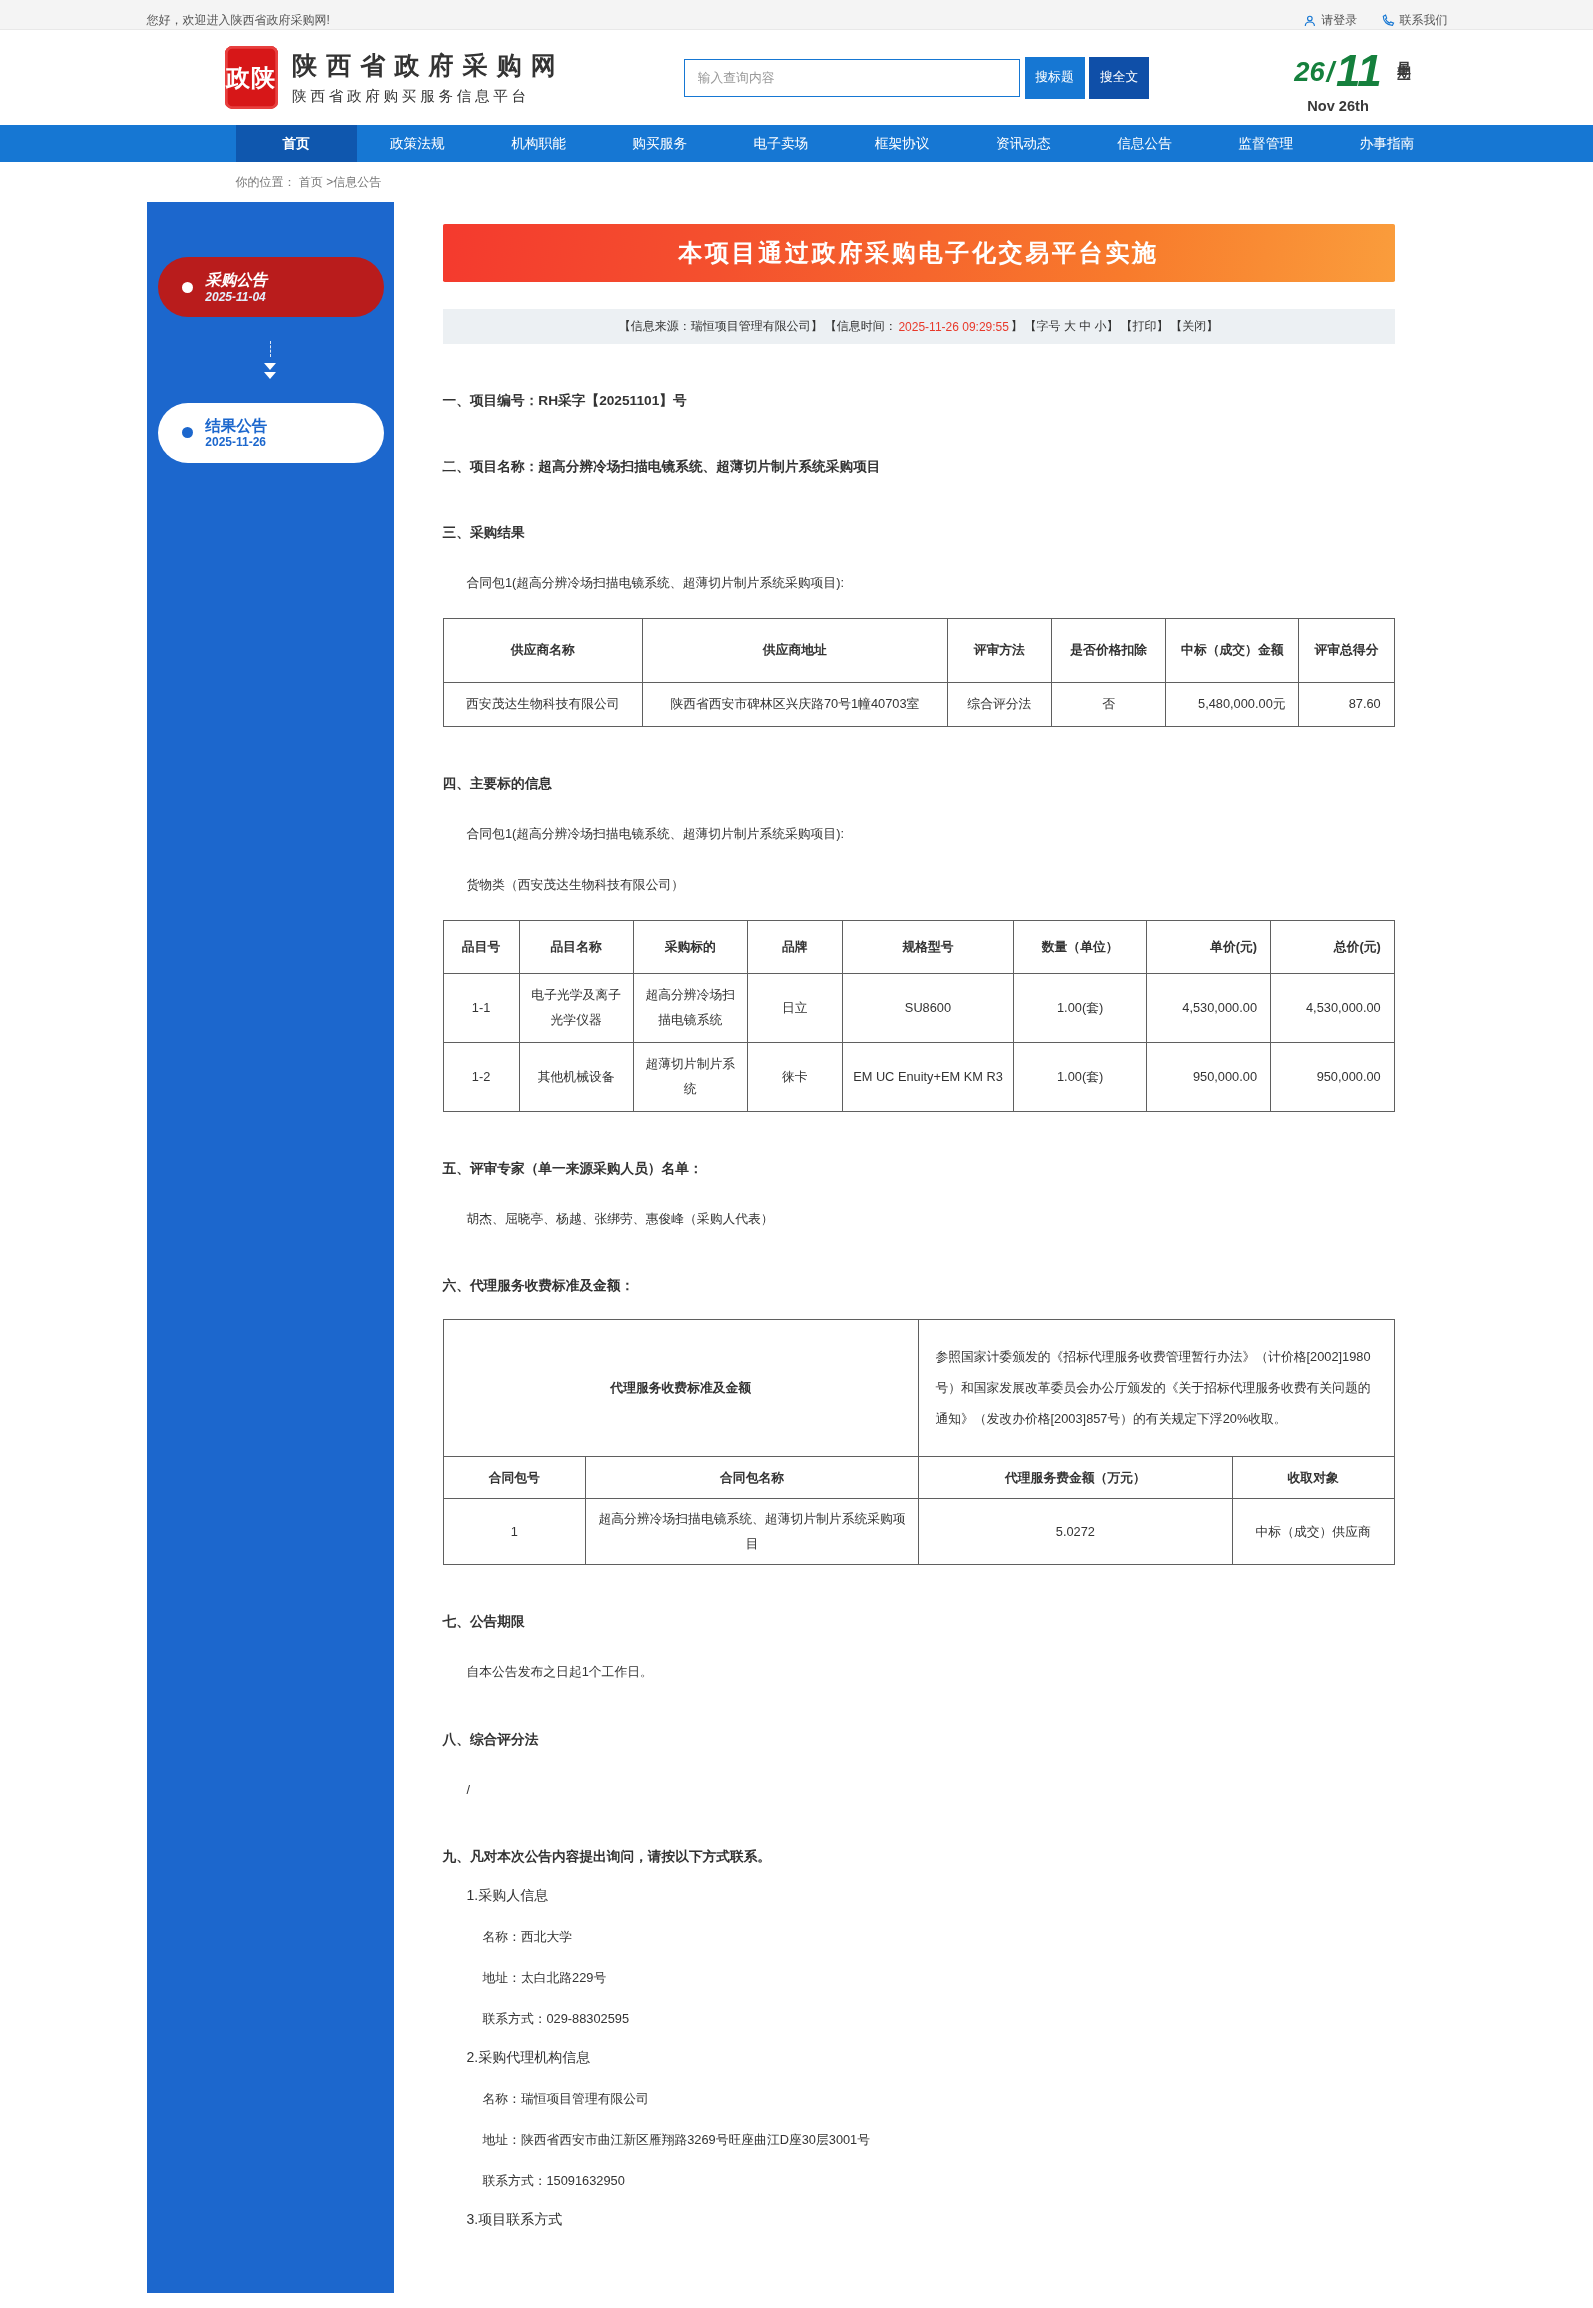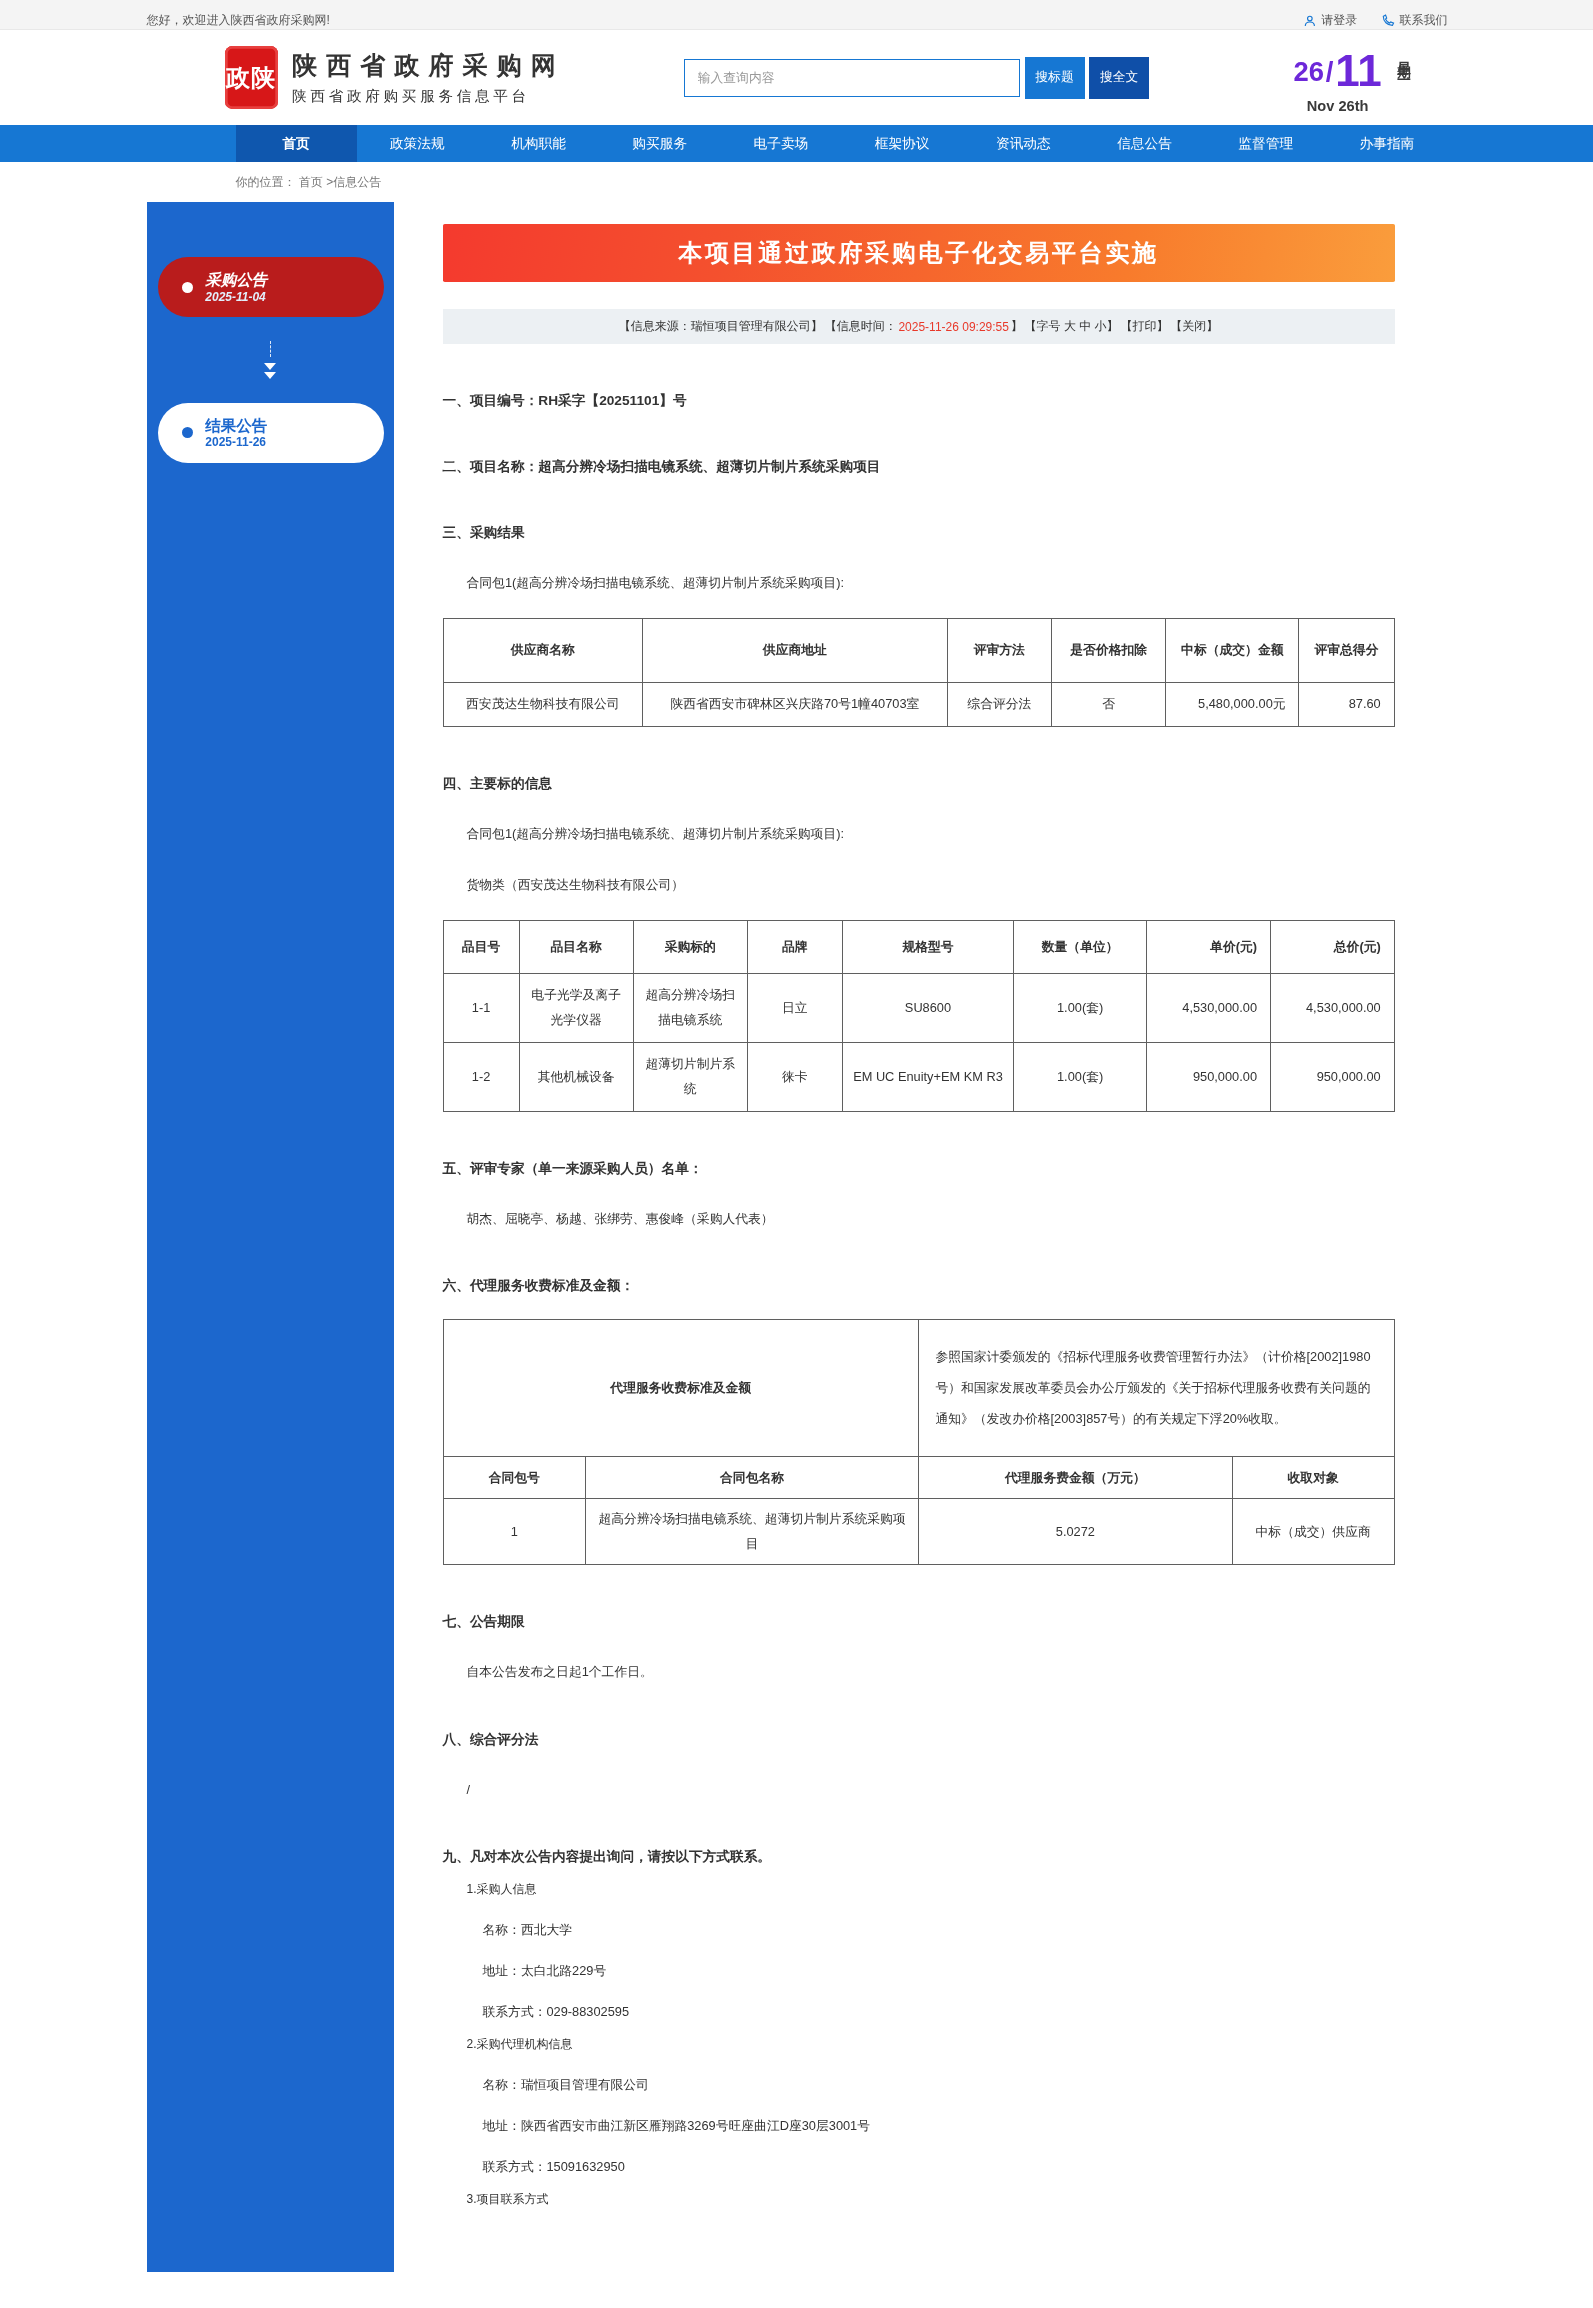--- a/index.html
+++ b/index.html
@@ -37,21 +37,21 @@
   .search-input::placeholder { color:#999; }
   .search-btn {
     height:42px; width:60px; color:#fff; font-size:12.8px; border:none; cursor:pointer; margin-left:4.6px;
     font-family:inherit;
   }
   .btn-title { background:#1677d3; }
   .btn-full  { background:#0f4fa8; }
 
   .date-block { position:absolute; right:35px; top:16.4px; display:flex; }
   .date-nums { text-align:center; }
-  .date-line1 { color:#6d28d9; font-weight:bold; }
+  .date-line1 { color:#15803d; font-weight:bold;font-style:italic; }
   .d-day { font-size:27.4px; vertical-align:5.5px; }
   .d-sep { font-size:27.4px; vertical-align:5.5px; margin:0 1.8px; }
   .d-month { font-size:44px; }
   .date-en { font-size:14.6px; font-weight:bold; color:#3a3a3a; margin-top:1.8px; }
   .weekday { writing-mode:vertical-rl; font-size:13.7px; font-weight:bold; color:#3a3a3a; margin-left:12.8px; letter-spacing:3.7px; padding-top:3.7px; }
 
   
   .nav { background:#1677d3; }
   .nav-inner { display:flex; padding-left:89px; }
   .nav-item {
@@ -111,21 +111,21 @@
   .t1 th { height:64px; }
   .t1 td { height:44px; }
   .num { text-align:right; padding-right:12.8px; }
   .t2 th { height:53px; }
   .t2 td { height:69px; }
   .t3 .intro-left { height:137px; font-weight:bold; }
   .t3 .intro-right { text-align:left; padding:11px 16.4px; line-height:2.4; }
   .t3 th { height:42px; }
   .t3 td.data { height:66px; }
 
-  .contact-group { margin:15px 0 0 24px; font-size:12px; }
+  .contact-group { margin:21px 0 0 24px; font-size:14px; }
   .contact-line { margin:24px 0 0 40px; font-size:12.8px; }
 </style>
 </head>
 <body>
 
 <div class="topbar">
   <div class="container topbar-inner">
     <span>您好，欢迎进入陕西省政府采购网!</span>
     <span class="topbar-right">
       <span class="top-link">

